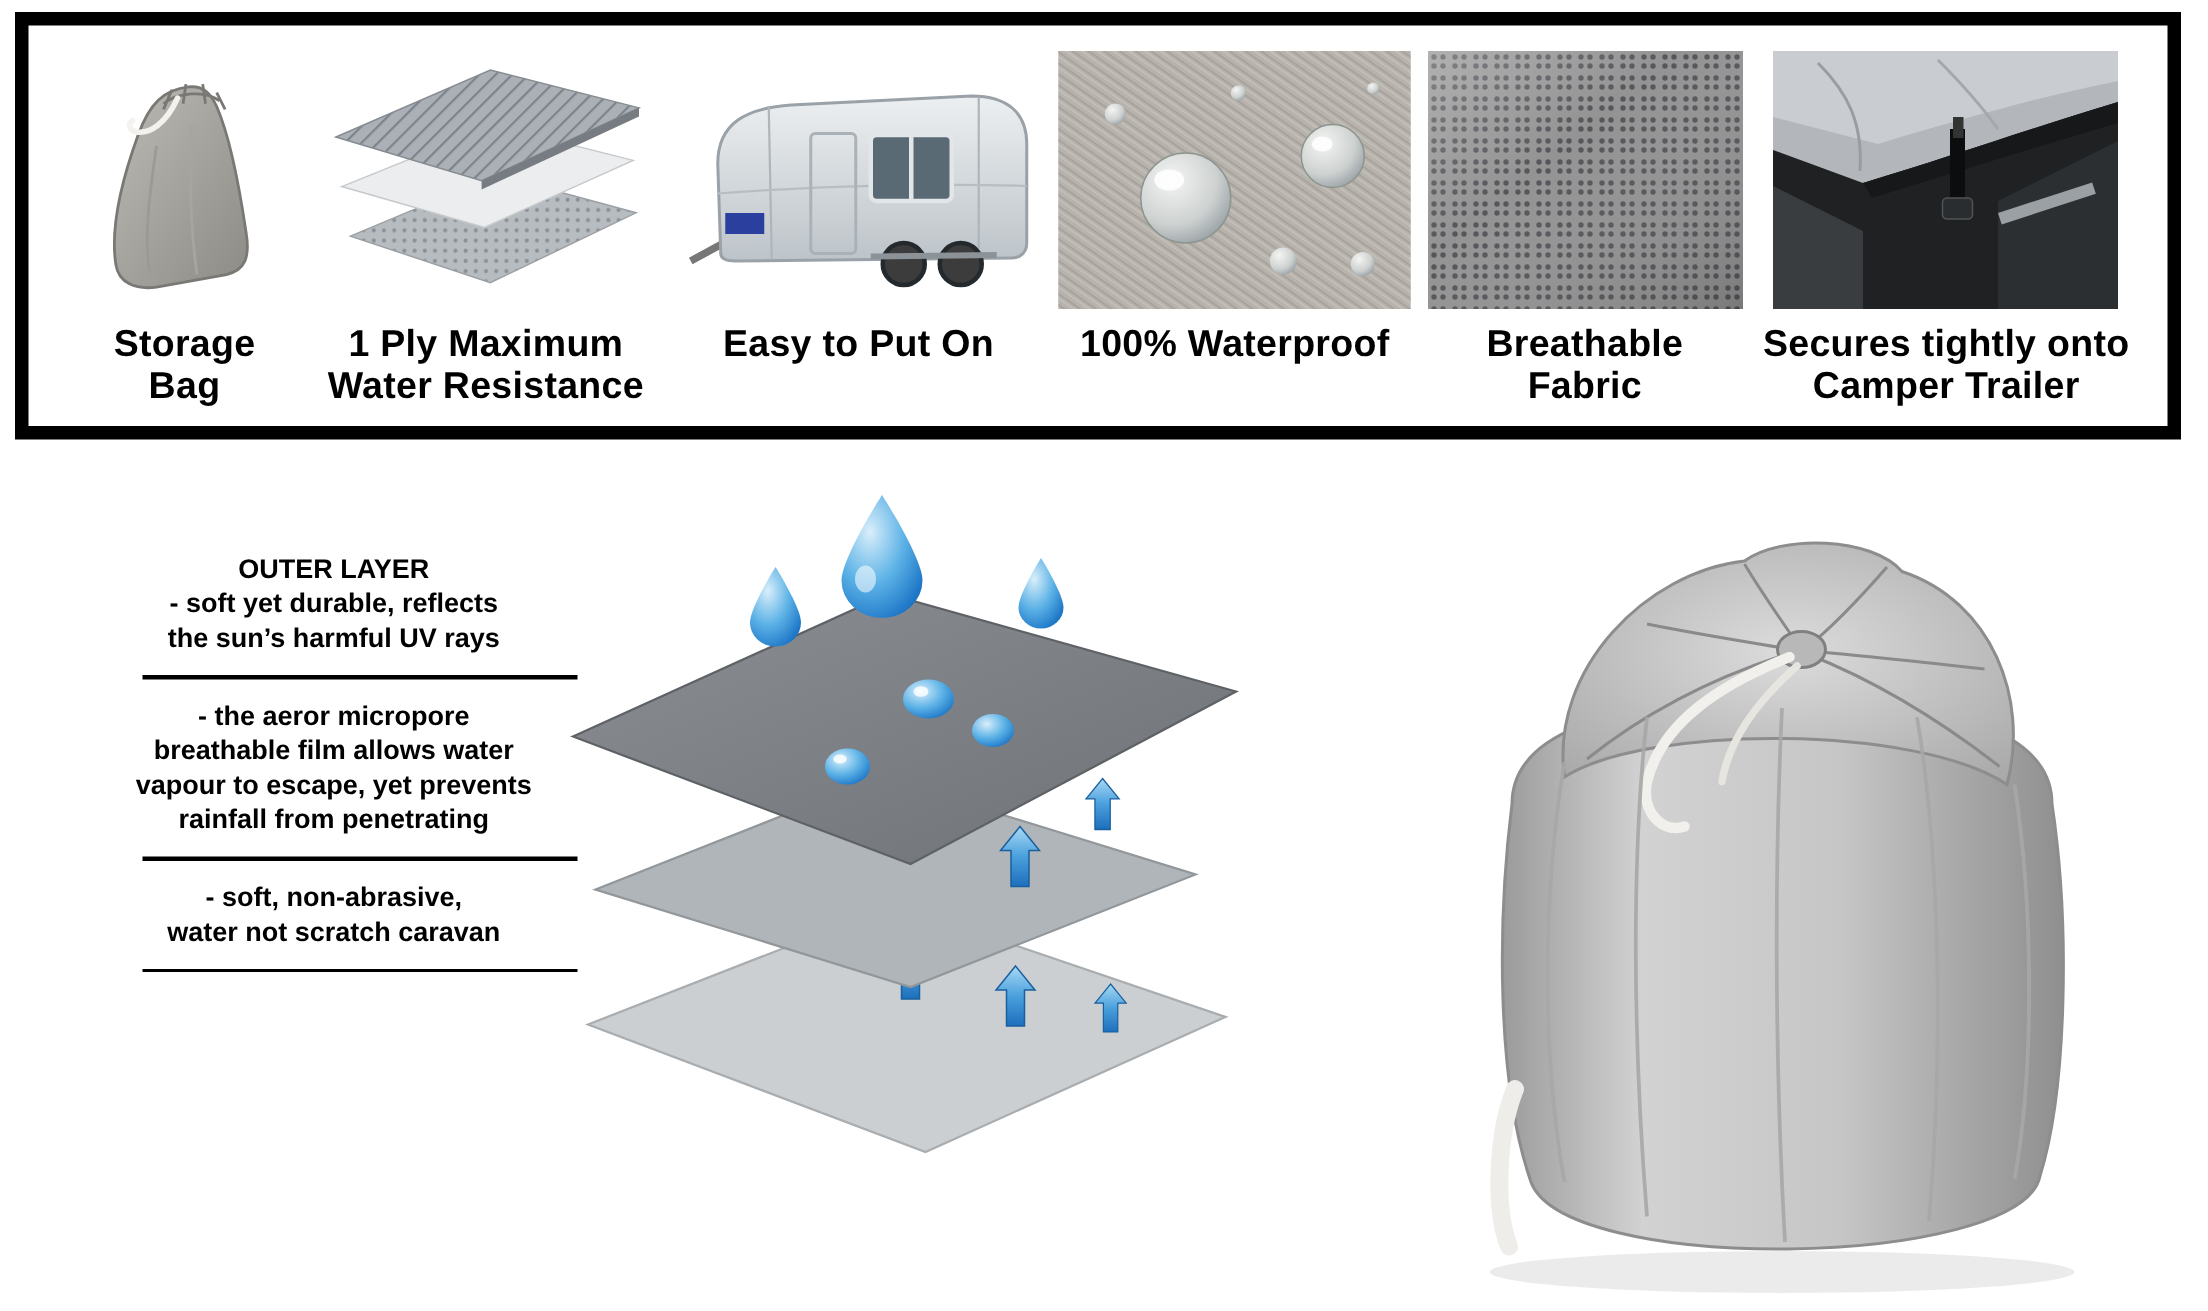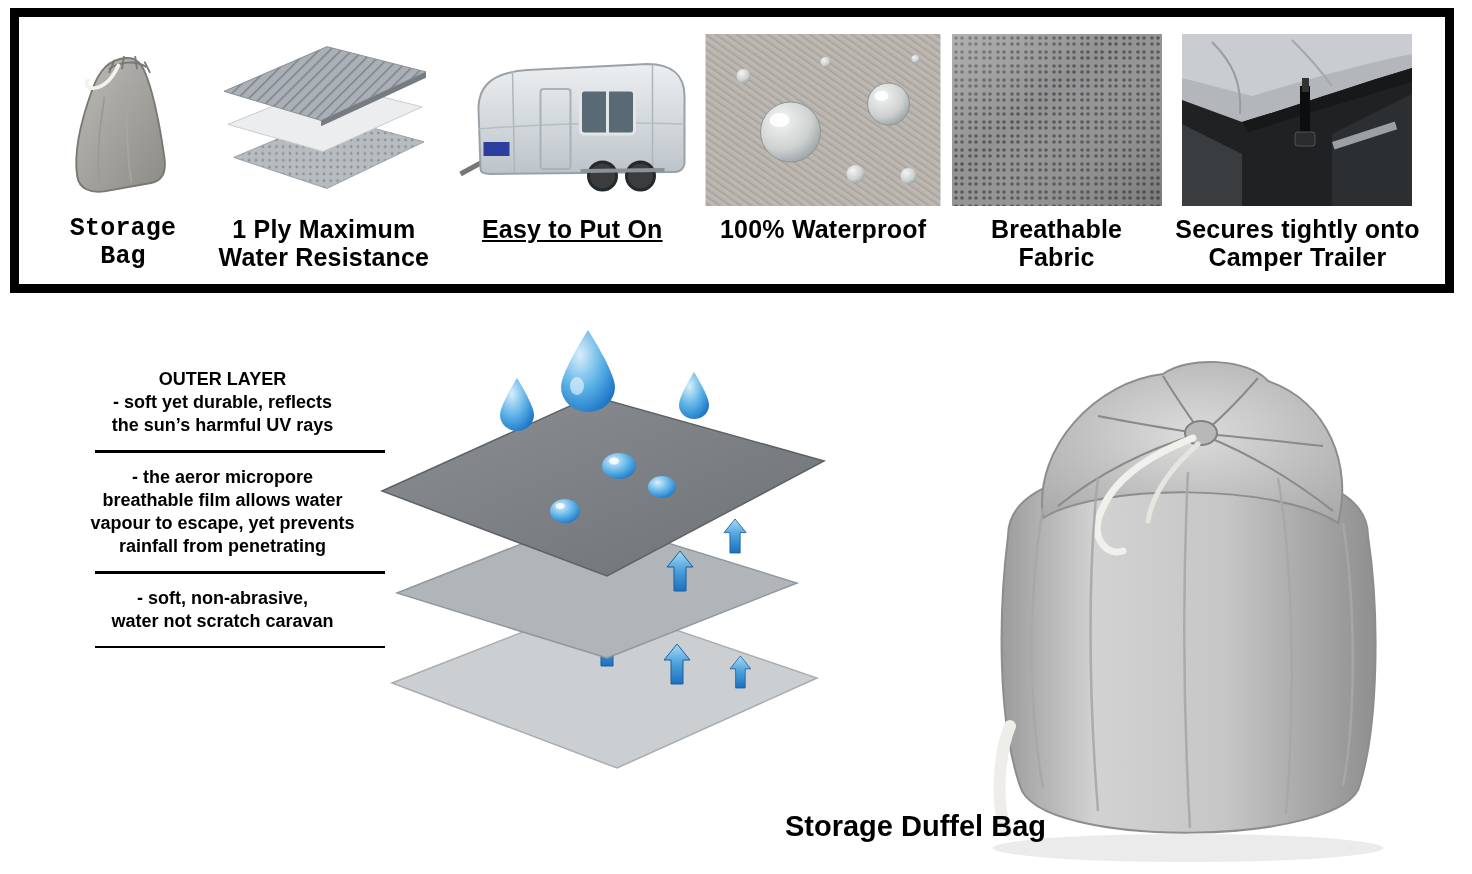--- a/index.html
+++ b/index.html
@@ -13,23 +13,23 @@
     border:9px solid #000;box-sizing:border-box;background:#fff;
     display:flex;align-items:flex-start;justify-content:space-between;
     padding:14px 20px 6px 24px;
   }
   .feature{display:flex;flex-direction:column;align-items:center;}
   .feature .img{height:178px;display:flex;align-items:center;justify-content:center;}
   .feature .label{
     font-weight:bold;font-size:25px;line-height:1.12;text-align:center;
     color:#000;margin-top:6px;letter-spacing:0.2px;
   }
-  .f1{width:160px;} .f1 .label{width:130px;font-family:Liberation Mono, monospace;}
+  .f1{width:160px;} .f1 .label{width:130px;}
   .f2{width:235px;} .f2 .label{width:235px;}
-  .f3{width:255px;} .f3 .label{width:250px;text-decoration:underline;}
+  .f3{width:255px;} .f3 .label{width:250px;}
   .f4{width:240px;}
   .f5{width:255px;} .f5 .label{width:255px;}
   .f6{width:220px;} .f6 .label{width:160px;}
 
   
   .layers-text{
     position:absolute;left:55px;top:368px;width:335px;text-align:center;
     font-weight:bold;color:#000;
   }
   .layer-title{font-size:18px;line-height:1.3;}
@@ -303,15 +303,14 @@
         <path d="M240,166 C235,270 235,400 242,522"></path>
         <path d="M330,172 C345,260 348,390 338,508"></path>
         <path d="M95,202 C80,290 80,400 95,482"></path>
         <path d="M395,217 C408,300 408,410 395,480"></path>
       </g>
 
       <path d="M62,420 C50,450 48,500 58,525" stroke="#efede9" stroke-width="12" fill="none" stroke-linecap="round"></path>
     </svg>
   </div>
 
-  <div class="duffel-caption">Storage Duffel Bag</div>
 
 </div>
 
 </body></html>

